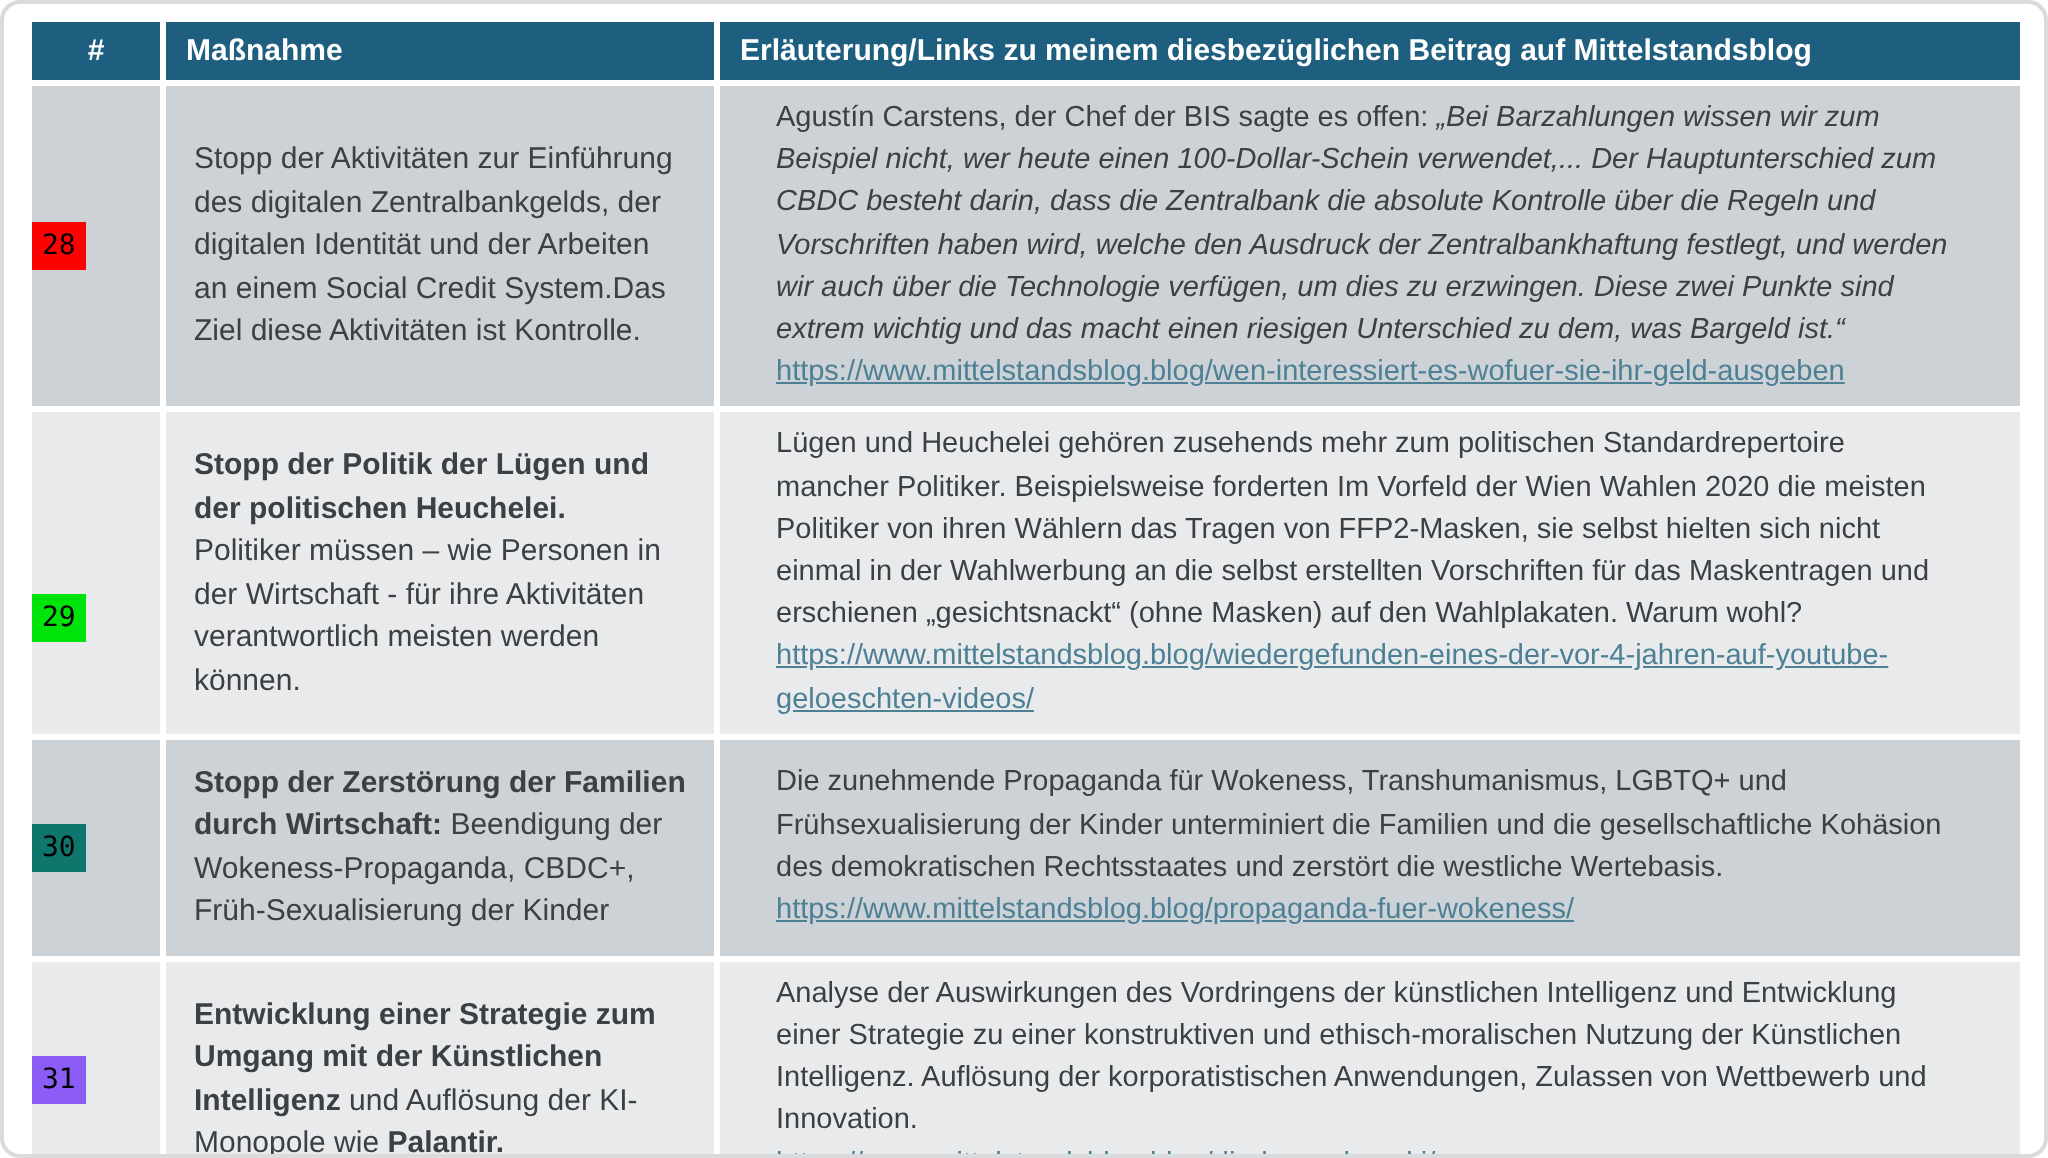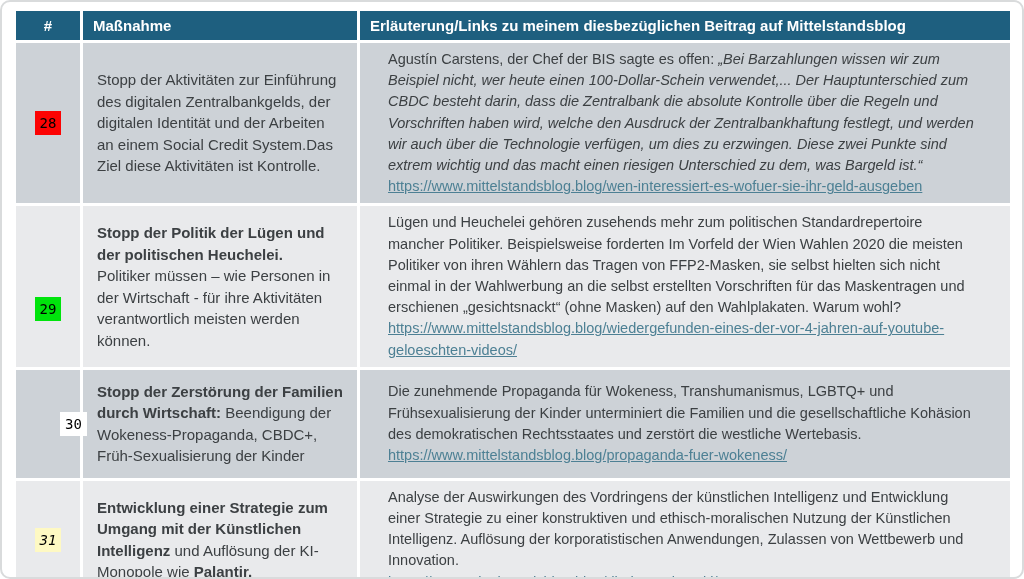--- a/index.html
+++ b/index.html
@@ -34,21 +34,21 @@
     text-align: left;
     vertical-align: middle;
   }
   thead th.col-num { text-align: center; padding: 2px 4px; }
   tbody td {
     vertical-align: middle;
     color: #3c4043;
   }
   tr.row-dark td  { background: #cdd2d7; }
   tr.row-light td { background: #e9eaec; }
-  td.col-num { text-align: center; }
+  td.col-num { text-align: left; }
   td.col-massnahme {
     padding: 8px 14px;
     font-size: 15px;
     line-height: 21.5px;
   }
   td.col-erlaeuterung {
     padding: 6px 28px;
     font-size: 14.5px;
     line-height: 21.2px;
     overflow-wrap: break-word;
@@ -90,24 +90,24 @@
           <td class="col-num"><span class="badge" style="background: rgb(252, 3, 3);">28</span></td>
           <td class="col-massnahme"><span class="">Stopp der Aktivitäten zur Einführung des digitalen Zentralbankgelds, der digitalen Identität und der Arbeiten an einem Social Credit System.Das Ziel diese Aktivitäten ist Kontrolle.</span></td>
           <td class="col-erlaeuterung"><span class="">Agustín Carstens, der Chef der BIS sagte es offen: </span><span class="italic">„Bei Barzahlungen wissen wir zum Beispiel nicht, wer heute einen 100-Dollar-Schein verwendet,... Der Hauptunterschied zum CBDC besteht darin, dass die Zentralbank die absolute Kontrolle über die Regeln und Vorschriften haben wird, welche den Ausdruck der Zentralbankhaftung festlegt, und werden wir auch über die Technologie verfügen, um dies zu erzwingen. Diese zwei Punkte sind extrem wichtig und das macht einen riesigen Unterschied zu dem, was Bargeld ist.“ </span><a href="#" class="blog-link">https://www.mittelstandsblog.blog/wen-interessiert-es-wofuer-sie-ihr-geld-ausgeben</a></td>
         </tr>
         <tr class="row-light" style="height: 151px;">
           <td class="col-num"><span class="badge" style="background: rgb(0, 228, 12); margin-top: 44px;">29</span></td>
           <td class="col-massnahme"><span class="bold">Stopp der Politik der Lügen und der politischen Heuchelei.</span><br><span class="">Politiker müssen – wie Personen in der Wirtschaft - für ihre Aktivitäten verantwortlich meisten werden können.</span></td>
           <td class="col-erlaeuterung"><span class="">Lügen und Heuchelei gehören zusehends mehr zum politischen Standardrepertoire mancher Politiker. Beispielsweise forderten Im Vorfeld der Wien Wahlen 2020 die meisten Politiker von ihren Wählern das Tragen von FFP2-Masken, sie selbst hielten sich nicht einmal in der Wahlwerbung an die selbst erstellten Vorschriften für das Maskentragen und erschienen „gesichtsnackt“ (ohne Masken) auf den Wahlplakaten. Warum wohl? </span><a href="#" class="blog-link">https://www.mittelstandsblog.blog/wiedergefunden-eines-der-vor-4-jahren-auf-youtube-geloeschten-videos/</a></td>
         </tr>
         <tr class="row-dark" style="height: 108px;">
-          <td class="col-num"><span class="badge" style="background: #ffffff; margin-left: 44px;">30</span></td>
+          <td class="col-num"><span class="badge" style="background: #0f766e;">30</span></td>
           <td class="col-massnahme"><span class="bold">Stopp der Zerstörung der Familien durch Wirtschaft:</span><span class=""> Beendigung der Wokeness-Propaganda, CBDC+, Früh-Sexualisierung der Kinder</span></td>
           <td class="col-erlaeuterung"><span class="">Die zunehmende Propaganda für Wokeness, Transhumanismus, LGBTQ+ und Frühsexualisierung der Kinder unterminiert die Familien und die gesellschaftliche Kohäsion des demokratischen Rechtsstaates und zerstört die westliche Wertebasis. </span><a href="#" class="blog-link">https://www.mittelstandsblog.blog/propaganda-fuer-wokeness/</a></td>
         </tr>
         <tr class="row-light" style="height: 112px;">
-          <td class="col-num"><span class="badge" style="background: #fef9c3; font-style: italic;">31</span></td>
+          <td class="col-num"><span class="badge" style="background: #8b5cf6;">31</span></td>
           <td class="col-massnahme"><span class="bold">Entwicklung einer Strategie  zum Umgang mit der Künstlichen Intelligenz</span><span class=""> und Auflösung der KI-Monopole wie </span><span class="bold">Palantir.</span></td>
           <td class="col-erlaeuterung"><span class="">Analyse der Auswirkungen des Vordringens der künstlichen Intelligenz und Entwicklung einer Strategie zu einer konstruktiven und ethisch-moralischen Nutzung der Künstlichen Intelligenz. Auflösung der korporatistischen Anwendungen, Zulassen von Wettbewerb und Innovation.</span><br><a href="#" class="blog-link">https://www.mittelstandsblog.blog/die-humorlose-ki/</a></td>
         </tr>
       </tbody>
   </table>
 </div>
 
 </body></html>

